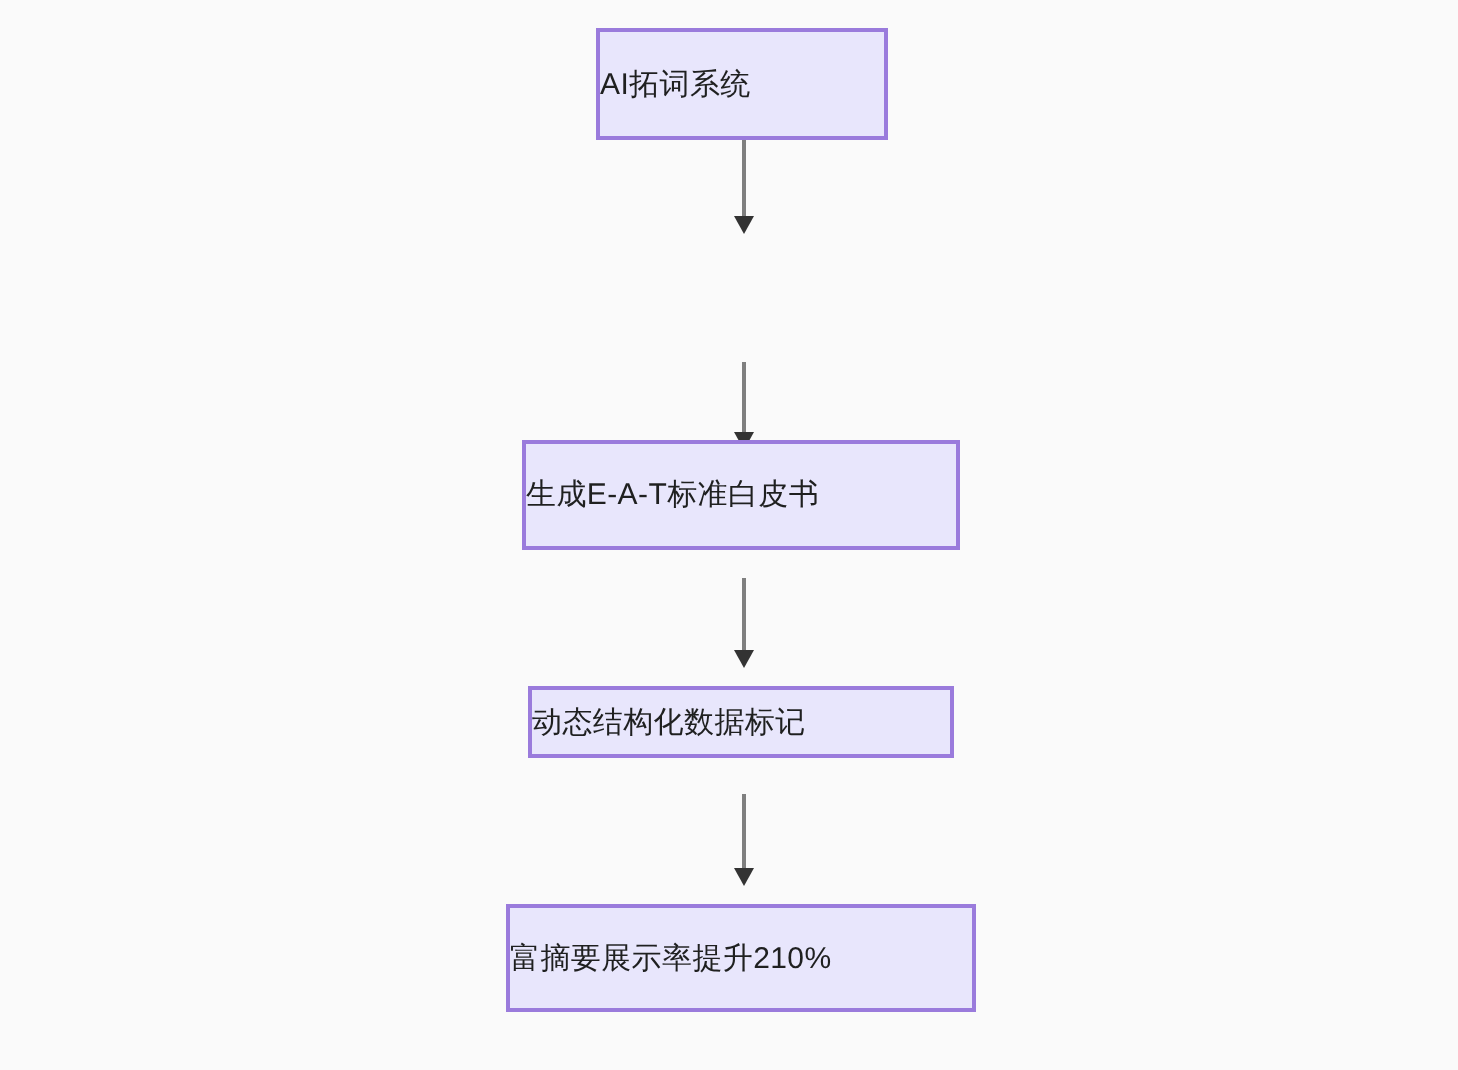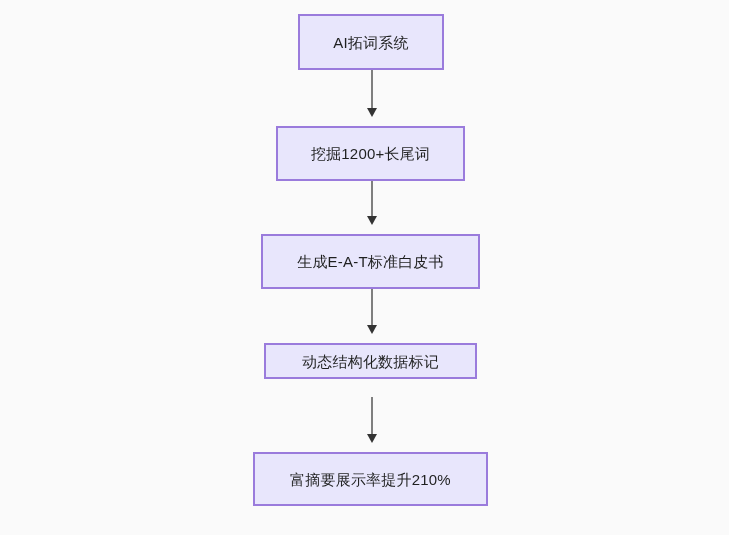--- a/index.html
+++ b/index.html
@@ -18,21 +18,21 @@
     width: 729px;
     height: 535px;
   }
   .node {
     position: absolute;
     box-sizing: border-box;
     background: #e8e6fc;
     border: 2px solid #9a7bdc;
     display: flex;
     align-items: center;
-    justify-content: center;
+    justify-content: flex-start;
     border-radius: 0;
   }
   .node-label {
     font-size: 15px;
     line-height: 1;
     color: #1f2020;
     letter-spacing: 0.2px;
     white-space: nowrap;
     -webkit-font-smoothing: antialiased;
   }
@@ -73,24 +73,21 @@
       <div class="edge-line" style="height: 38px; background: rgb(127, 127, 127);"></div>
       <div class="edge-head" style="top: 36px; border-top-color: rgb(51, 51, 51);"></div>
     </div>
     <div class="edge" style="left: 371px; top: 397px; height: 46px;">
       <div class="edge-line" style="height: 39px; background: rgb(127, 127, 127);"></div>
       <div class="edge-head" style="top: 37px; border-top-color: rgb(51, 51, 51);"></div>
     </div>
     <div class="node" style="left: 298px; top: 14px; width: 146px; height: 56px; background: rgb(232, 230, 252); border-color: rgb(154, 123, 220);">
       <span class="node-label" style="color: rgb(31, 32, 32);">AI拓词系统</span>
     </div>
-    <div class="node" style="left: 276px; top: 126px; width: 189px; height: 55px; background: rgb(232, 230, 252); border-color: rgb(154, 123, 220);">
-      <span class="node-label" style="color: rgb(31, 32, 32);">挖掘1200+长尾词</span>
-    </div>
-    <div class="node" style="left: 261px; top: 234px; width: 219px; height: 55px; background: rgb(232, 230, 252); border-color: rgb(154, 123, 220);">
+    <div class="node" style="left: 261px; top: 220px; width: 219px; height: 55px; background: rgb(232, 230, 252); border-color: rgb(154, 123, 220);">
       <span class="node-label" style="color: rgb(31, 32, 32);">生成E-A-T标准白皮书</span>
     </div>
     <div class="node" style="left: 264px; top: 343px; width: 213px; height: 36px; background: rgb(232, 230, 252); border-color: rgb(154, 123, 220);">
       <span class="node-label" style="color: rgb(31, 32, 32);">动态结构化数据标记</span>
     </div>
     <div class="node" style="left: 253px; top: 452px; width: 235px; height: 54px; background: rgb(232, 230, 252); border-color: rgb(154, 123, 220);">
       <span class="node-label" style="color: rgb(31, 32, 32);">富摘要展示率提升210%</span>
     </div>
   </div>
 

